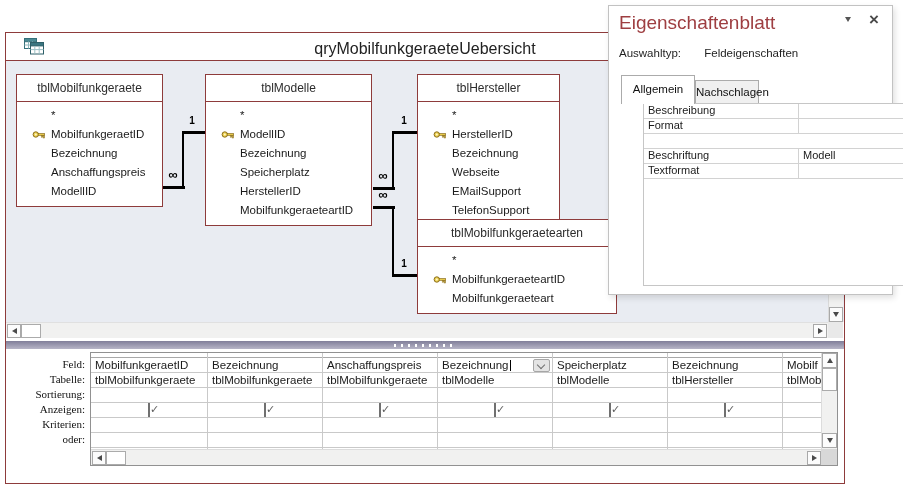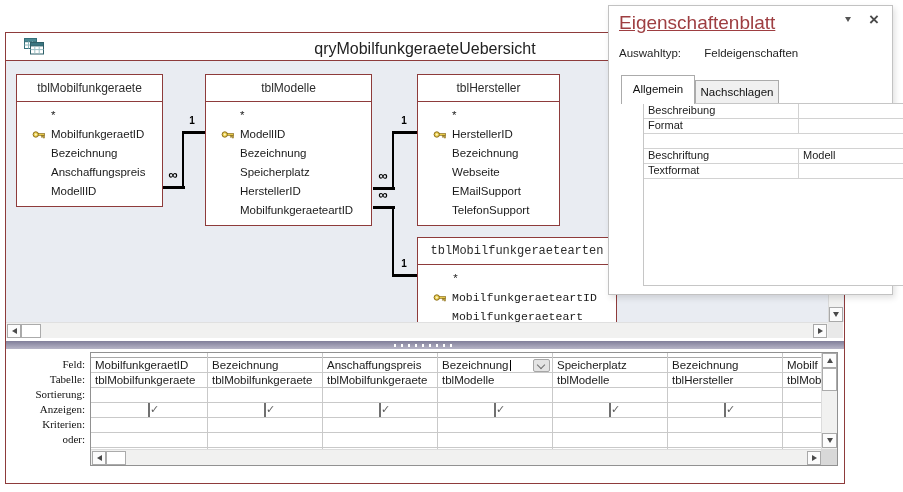--- a/index.html
+++ b/index.html
@@ -69,29 +69,29 @@
   .combo::after{content:"";position:absolute;left:4px;top:2px;width:5px;height:5px;
          border-right:1.5px solid #6f6f6f;border-bottom:1.5px solid #6f6f6f;transform:rotate(45deg);}
 
   .gvsb{position:absolute;left:730px;top:0;width:16px;height:96px;border-left:1px solid #dcdcdc;box-sizing:border-box;}
   .ghsb{position:absolute;left:0;top:96px;width:730px;height:16px;border-top:1px solid #dcdcdc;box-sizing:border-box;}
   .gcorner{position:absolute;left:730px;top:96px;width:16px;height:16px;background:#d8d8d8;}
 
   
   .pp{position:absolute;left:608px;top:5px;width:285px;height:290px;background:#fff;
       border:1px solid #c2c2c2;box-shadow:2px 3px 6px rgba(0,0,0,.12);box-sizing:border-box;z-index:10;}
-  .pp-title{position:absolute;left:10px;top:6px;font-size:19px;color:#9e3e41;text-decoration:underline;}
+  .pp-title{position:absolute;left:10px;top:6px;font-size:19px;color:#9e3e41;}
   .pp-drop{position:absolute;right:41px;top:16px;}
   .pp-close{position:absolute;right:13px;top:5px;font-size:17px;font-weight:700;color:#4a4a4a;line-height:17px;}
   .pp-sel{position:absolute;left:10px;top:41px;font-size:11.5px;color:#1f1f1f;}
   .pp-sel .sv{margin-left:20px;}
   .tab{position:absolute;text-align:center;font-size:11.5px;box-sizing:border-box;color:#111;}
   .tab-active{left:12px;top:69px;width:74px;height:29px;line-height:27px;background:#fff;
               border:1px solid #ababab;border-bottom:none;z-index:3;}
-  .tab-idle{left:86px;top:74px;width:84px;height:24px;line-height:22px;background:#f0f0f0;
+  .tab-idle{left:86px;top:74px;width:64px;height:24px;line-height:22px;background:#f0f0f0;
             border:1px solid #ababab;}
   .pp-box{position:absolute;left:10px;top:97px;width:264px;height:183px;background:#fff;
           border:1px solid #c6c6c6;box-sizing:border-box;z-index:2;margin-left:24px;}
   .prow{height:15px;border-bottom:1px solid #d2d2d2;display:flex;box-sizing:border-box;
         font-size:11px;line-height:13px;}
   .pname{width:155px;border-right:1px solid #d2d2d2;padding-left:4px;box-sizing:border-box;}
   .pval{flex:1;padding-left:4px;}
 </style>
 </head>
 <body>
@@ -181,21 +181,21 @@
             </span>
             <span>HerstellerID</span>
           </div>
           <div class="tfield"><span>Bezeichnung</span></div>
           <div class="tfield"><span>Webseite</span></div>
           <div class="tfield"><span>EMailSupport</span></div>
           <div class="tfield"><span>TelefonSupport</span></div>
         </div>
       </div>
 
-      <div class="tcard" style="left:411px;top:176px;width:200px;font-family:Liberation Mono, monospace;">
+      <div class="tcard" style="left:411px;top:158px;width:200px;">
         <div class="thead">tblMobilfunkgeraetearten</div>
         <div class="tfields">
           <div class="tfield"><span>*</span></div>
           <div class="tfield">
             <span class="keyicon">
               <svg width="13" height="13" viewBox="0 0 13 13">
                 <circle cx="3.8" cy="6.5" r="2.7" fill="#eed24f" stroke="#8a6d1f"></circle>
                 <circle cx="3.8" cy="6.5" r="1" fill="#fdf6d0" stroke="none"></circle>
                 <rect x="6.2" y="5.6" width="6.4" height="1.7" fill="#eed24f" stroke="#8a6d1f" stroke-width="0.7"></rect>
                 <rect x="9.3" y="7.3" width="1.1" height="1.8" fill="#eed24f" stroke="#8a6d1f" stroke-width="0.7"></rect>

